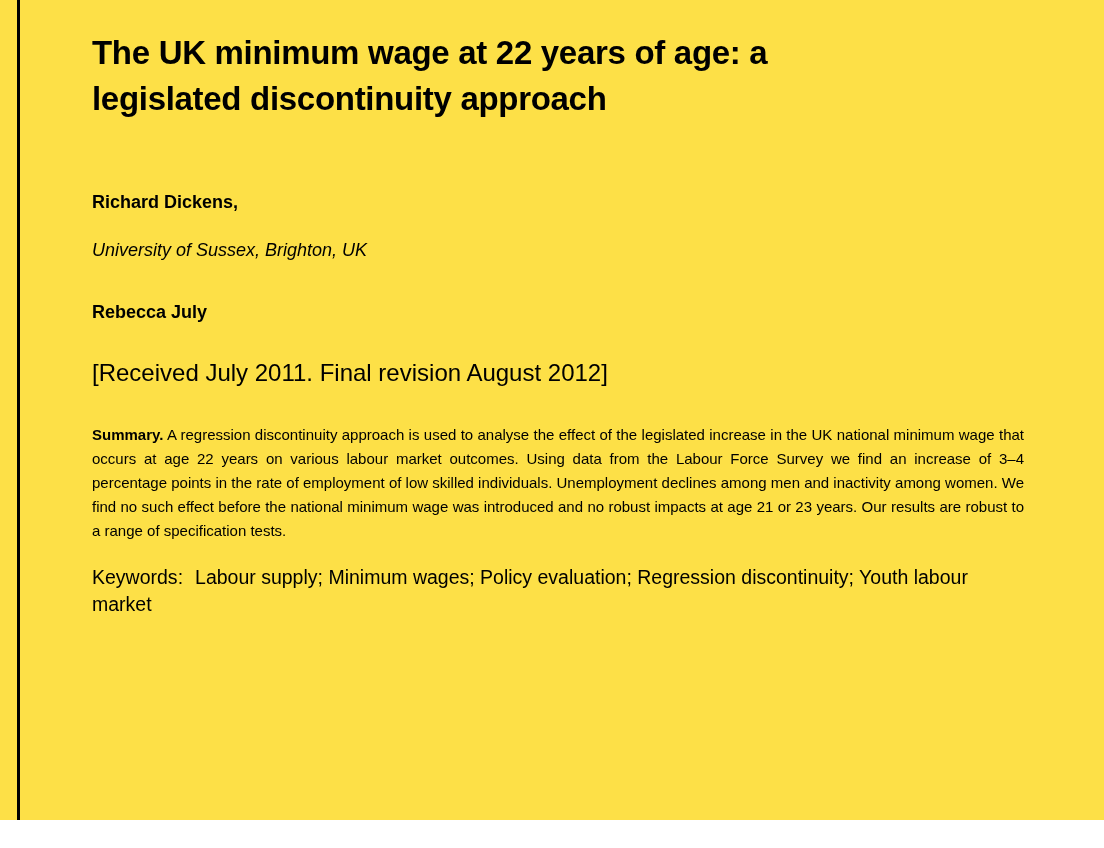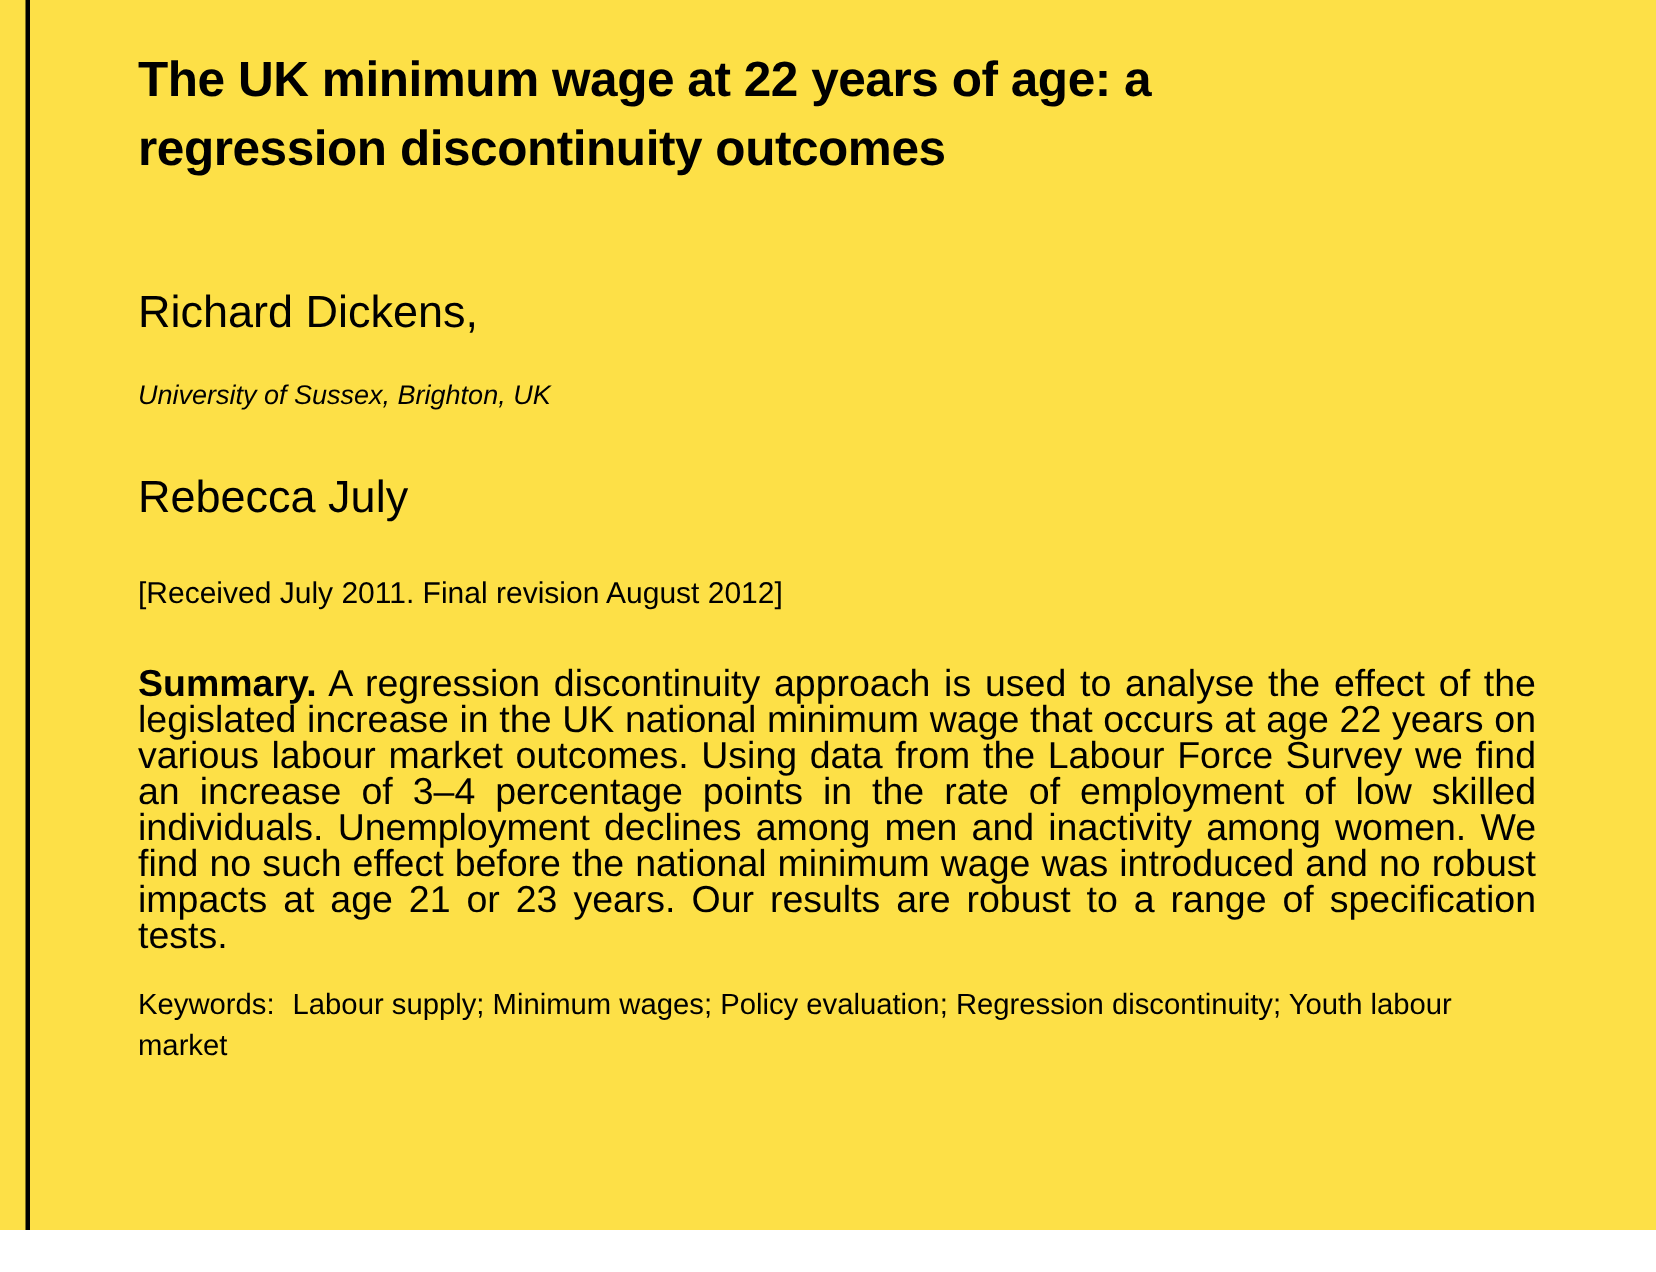--- a/index.html
+++ b/index.html
@@ -47,37 +47,37 @@
     letter-spacing: -0.3px;
   }
   .title-line {
     display: block;
   }
   .authors {
     margin-top: 70px;
   }
   .author-name {
     margin: 0 0 20px 0;
-    font-size: 30px;
-    font-weight: 400;
+    font-size: 18px;
+    font-weight: 700;
   }
   .author-affiliation {
     margin: 0 0 34px 0;
     font-size: 18px;
     font-style: italic;
     line-height: 35px;
     max-width: 860px;
   }
   .received {
     margin: 36px 0 0 0;
-    font-size: 20px;
+    font-size: 24px;
   }
   .summary {
     margin: 36px 0 0 0;
-    font-size: 25px;
+    font-size: 15px;
     line-height: 24px;
     text-align: justify;
   }
   .summary-label {
     font-weight: 700;
   }
   .keywords {
     margin: 21px 0 0 0;
     font-size: 19.5px;
     line-height: 27px;
@@ -93,21 +93,21 @@
 
 <div class="page">
 
   <div class="scan-line-vertical"></div>
   <div class="scan-line-horizontal"></div>
 
   <main class="content">
 
     <h1 class="title">
       <span class="title-line">The UK minimum wage at 22 years of age: a</span>
-      <span class="title-line">regression discontinuity outcomes</span>
+      <span class="title-line">legislated discontinuity approach</span>
     </h1>
 
     <section class="authors">
 
       <div class="author-block">
         <p class="author-name">Richard Dickens,</p>
         <p class="author-affiliation">University of Sussex, Brighton, UK</p>
       </div>
 
       <div class="author-block">

